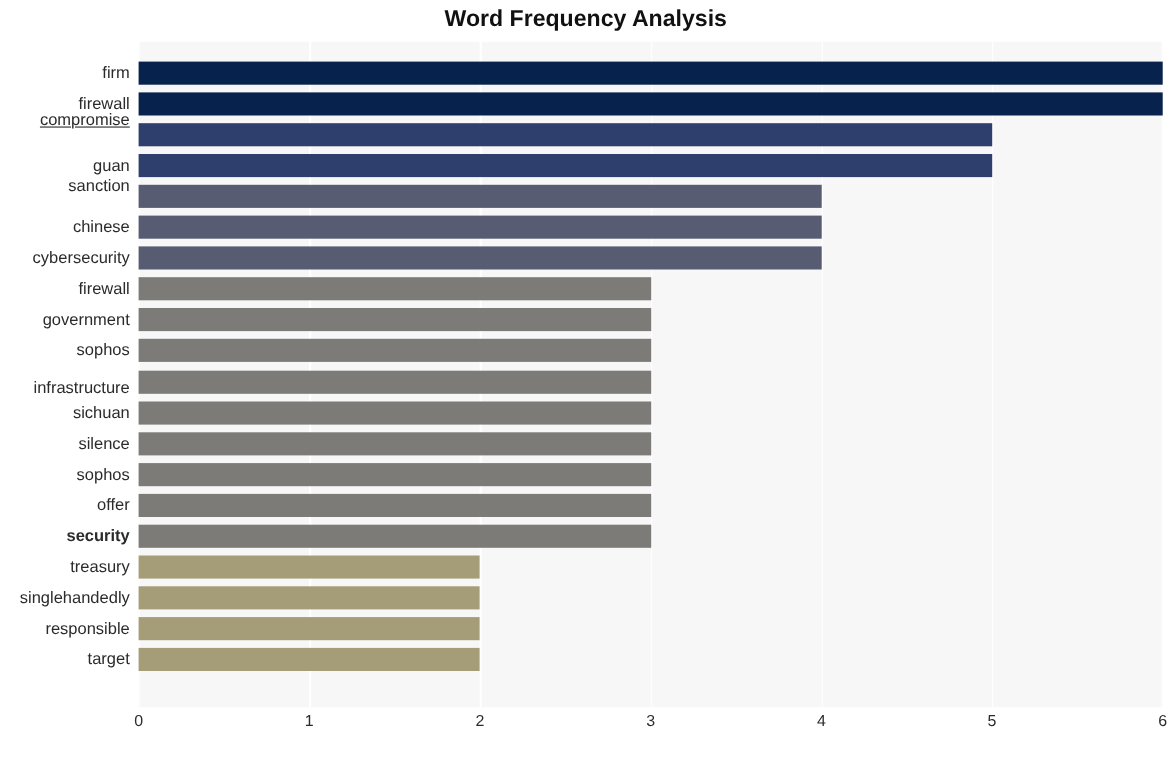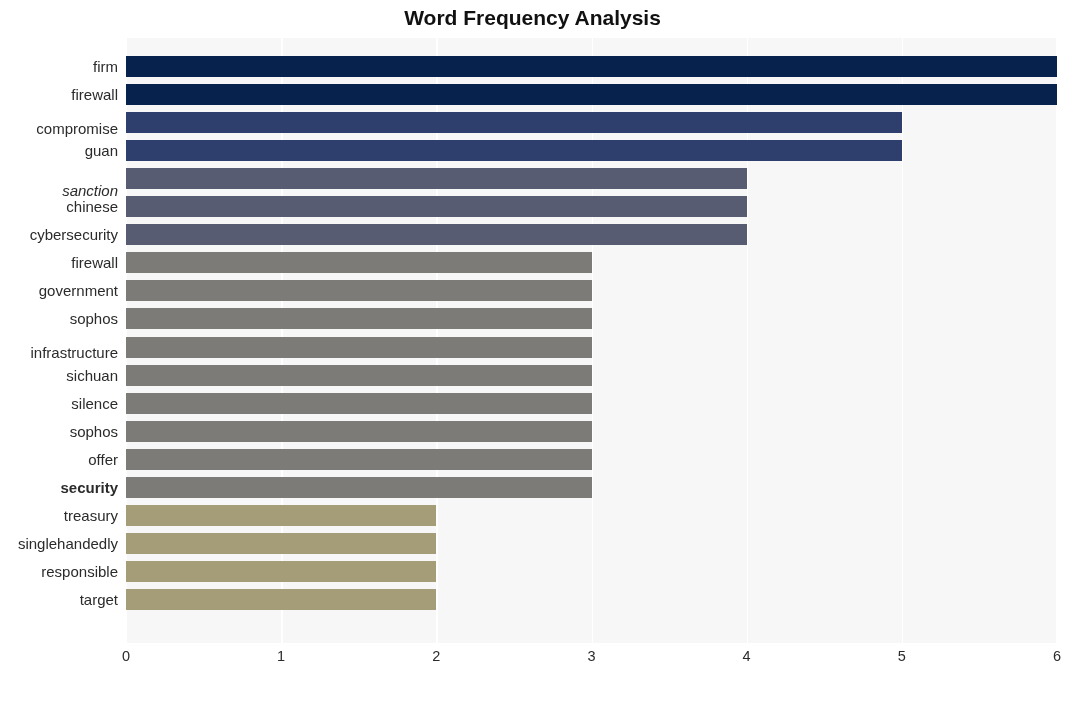--- a/index.html
+++ b/index.html
@@ -146,23 +146,23 @@
         <div class="bar" style="top: 466.8px; width: 310.333px; background: rgb(164, 157, 119);"></div>
         <div class="bar" style="top: 494.85px; width: 310.333px; background: rgb(164, 157, 119);"></div>
         <div class="bar" style="top: 522.9px; width: 310.333px; background: rgb(164, 157, 119);"></div>
         <div class="bar" style="top: 550.95px; width: 310.333px; background: rgb(164, 157, 119);"></div>
       </div>
   </div>
 
   <div id="ylabels">
       <div class="ytick-label" style="top: 18px;">firm</div>
       <div class="ytick-label" style="top: 46.05px;">firewall</div>
-      <div class="ytick-label" style="top: 80px;">compromise</div>
+      <div class="ytick-label" style="top: 61px; text-decoration: underline;">compromise</div>
       <div class="ytick-label" style="top: 102.15px;">guan</div>
-      <div class="ytick-label" style="top: 142px; font-style: italic;">sanction</div>
+      <div class="ytick-label" style="top: 121px;">sanction</div>
       <div class="ytick-label" style="top: 158.25px; padding-left: 48px;">chinese</div>
       <div class="ytick-label" style="top: 186.3px;">cybersecurity</div>
       <div class="ytick-label" style="top: 214.35px;">firewall</div>
       <div class="ytick-label" style="top: 242.4px;">government</div>
       <div class="ytick-label" style="top: 270.45px;">sophos</div>
       <div class="ytick-label" style="top: 304px;">infrastructure</div>
       <div class="ytick-label" style="top: 326.55px;">sichuan</div>
       <div class="ytick-label" style="top: 354.6px;">silence</div>
       <div class="ytick-label" style="top: 382.65px;">sophos</div>
       <div class="ytick-label" style="top: 410.7px;">offer</div>

